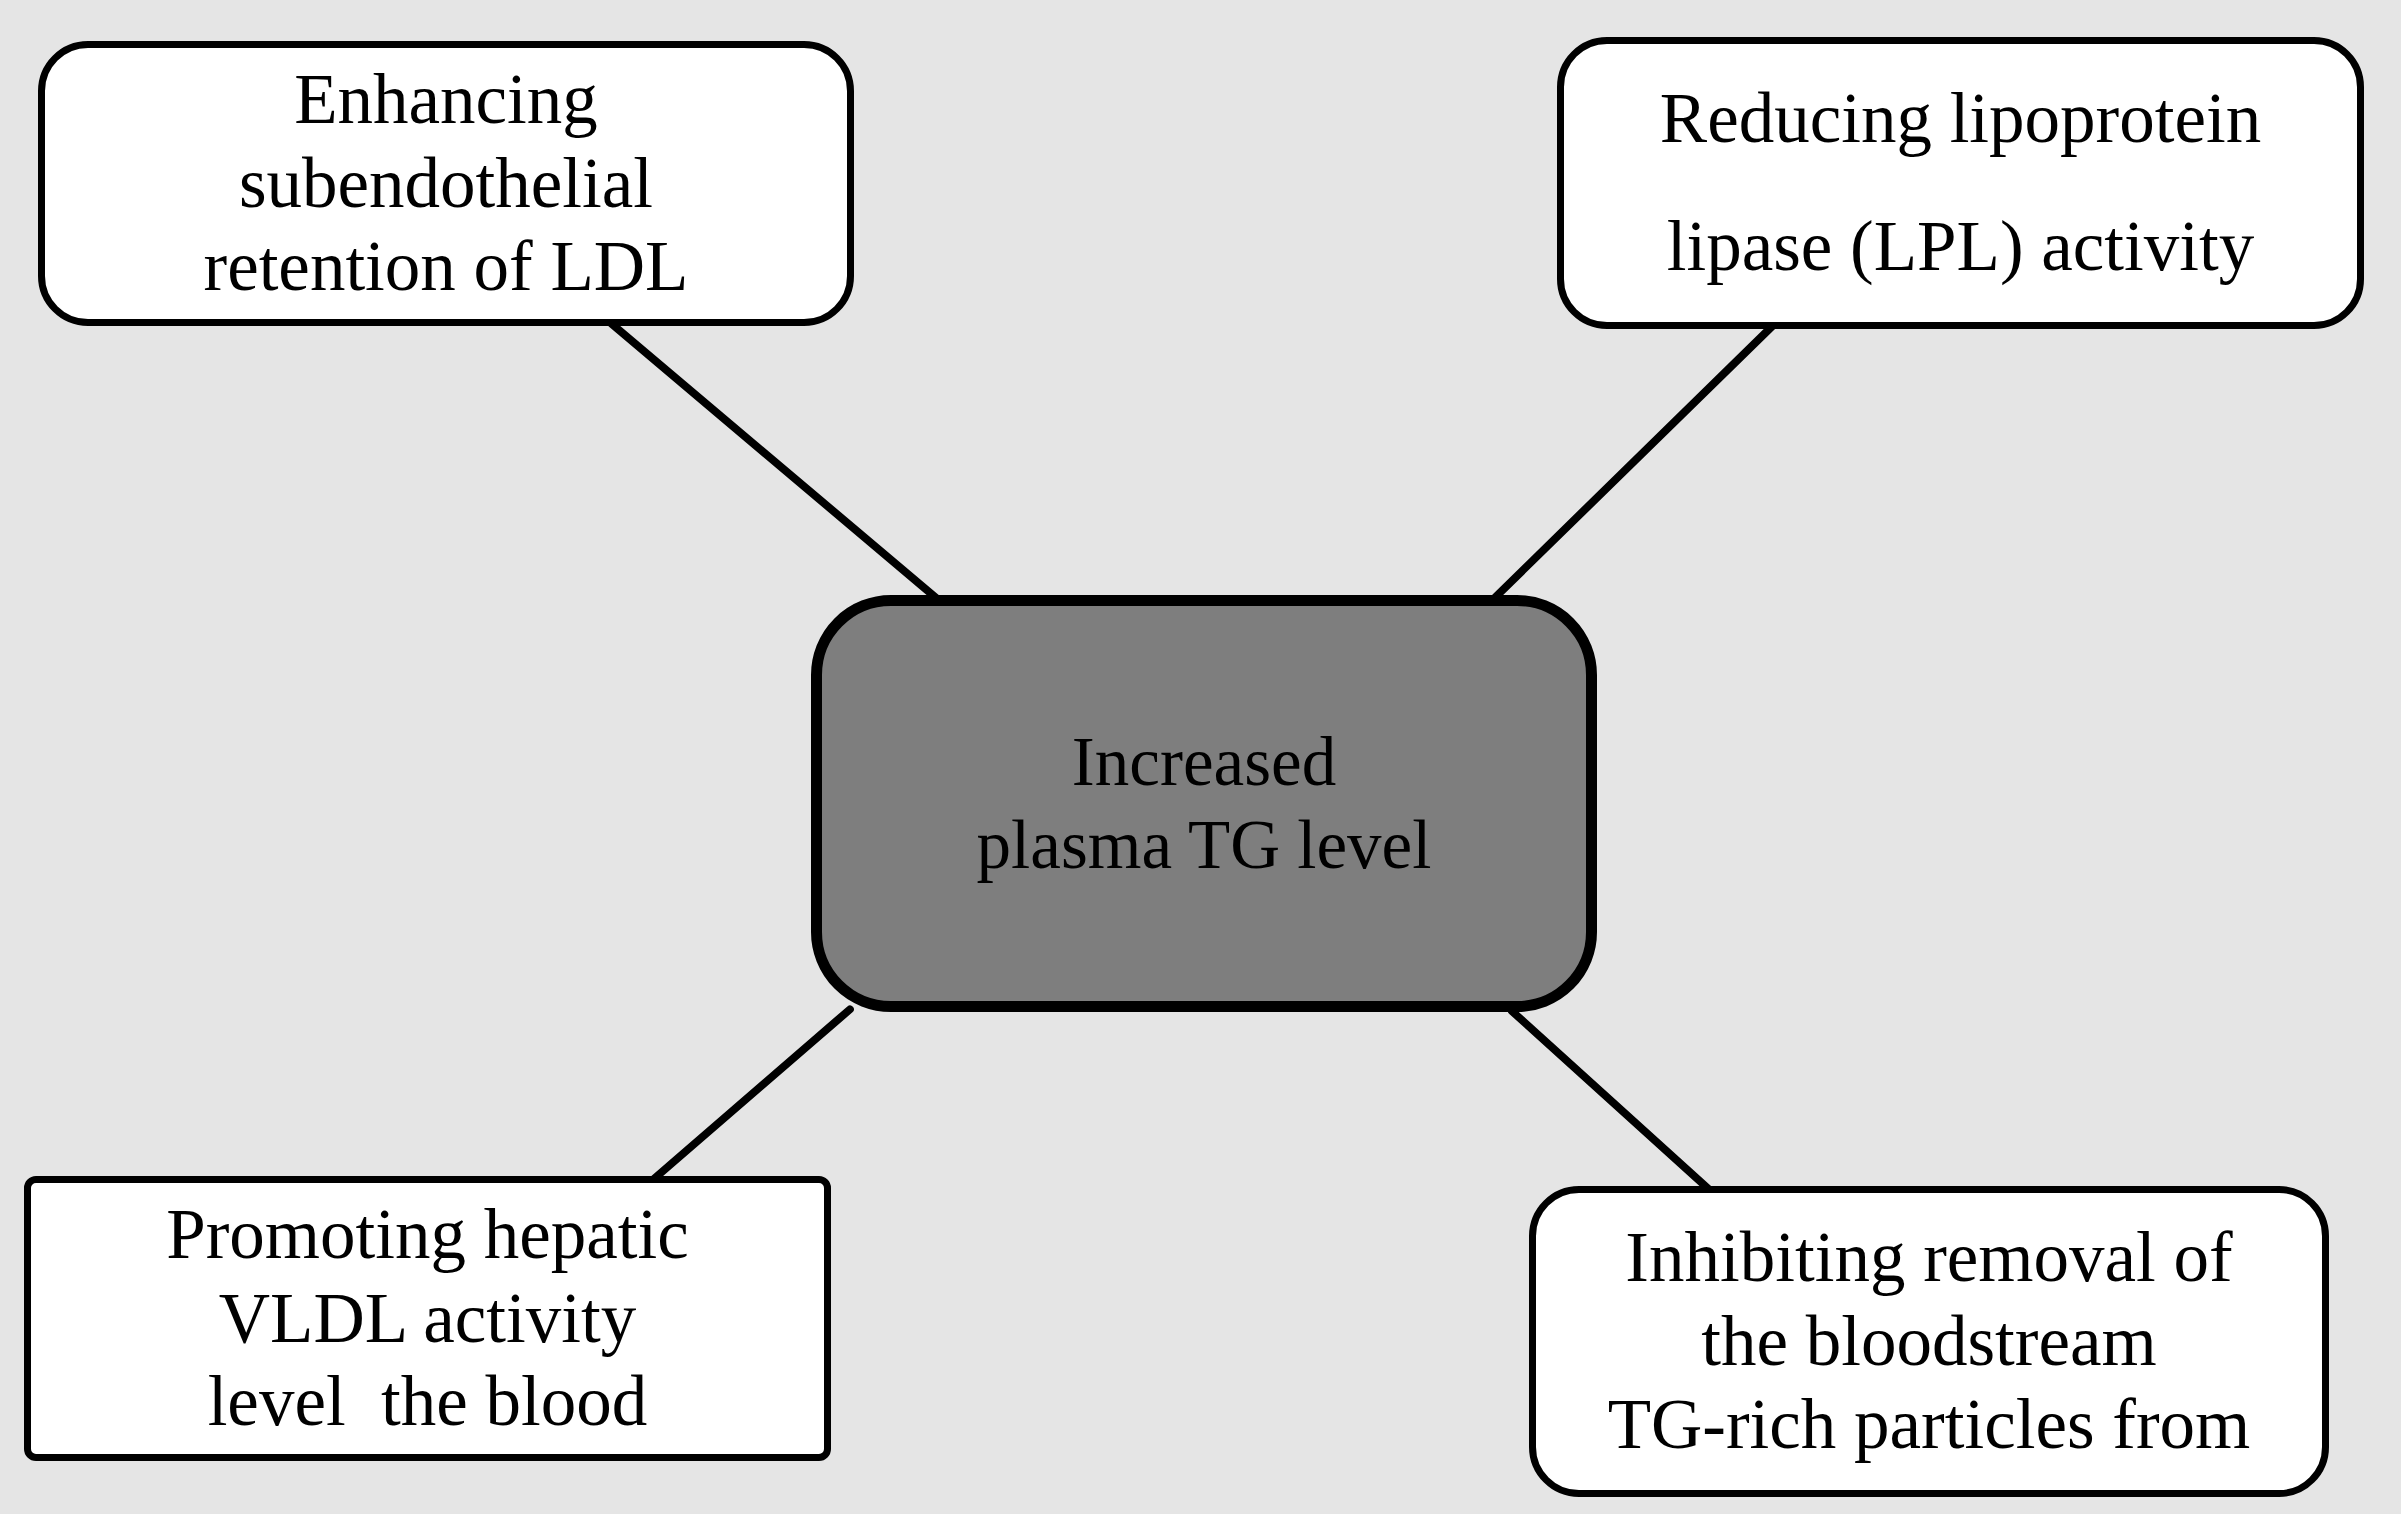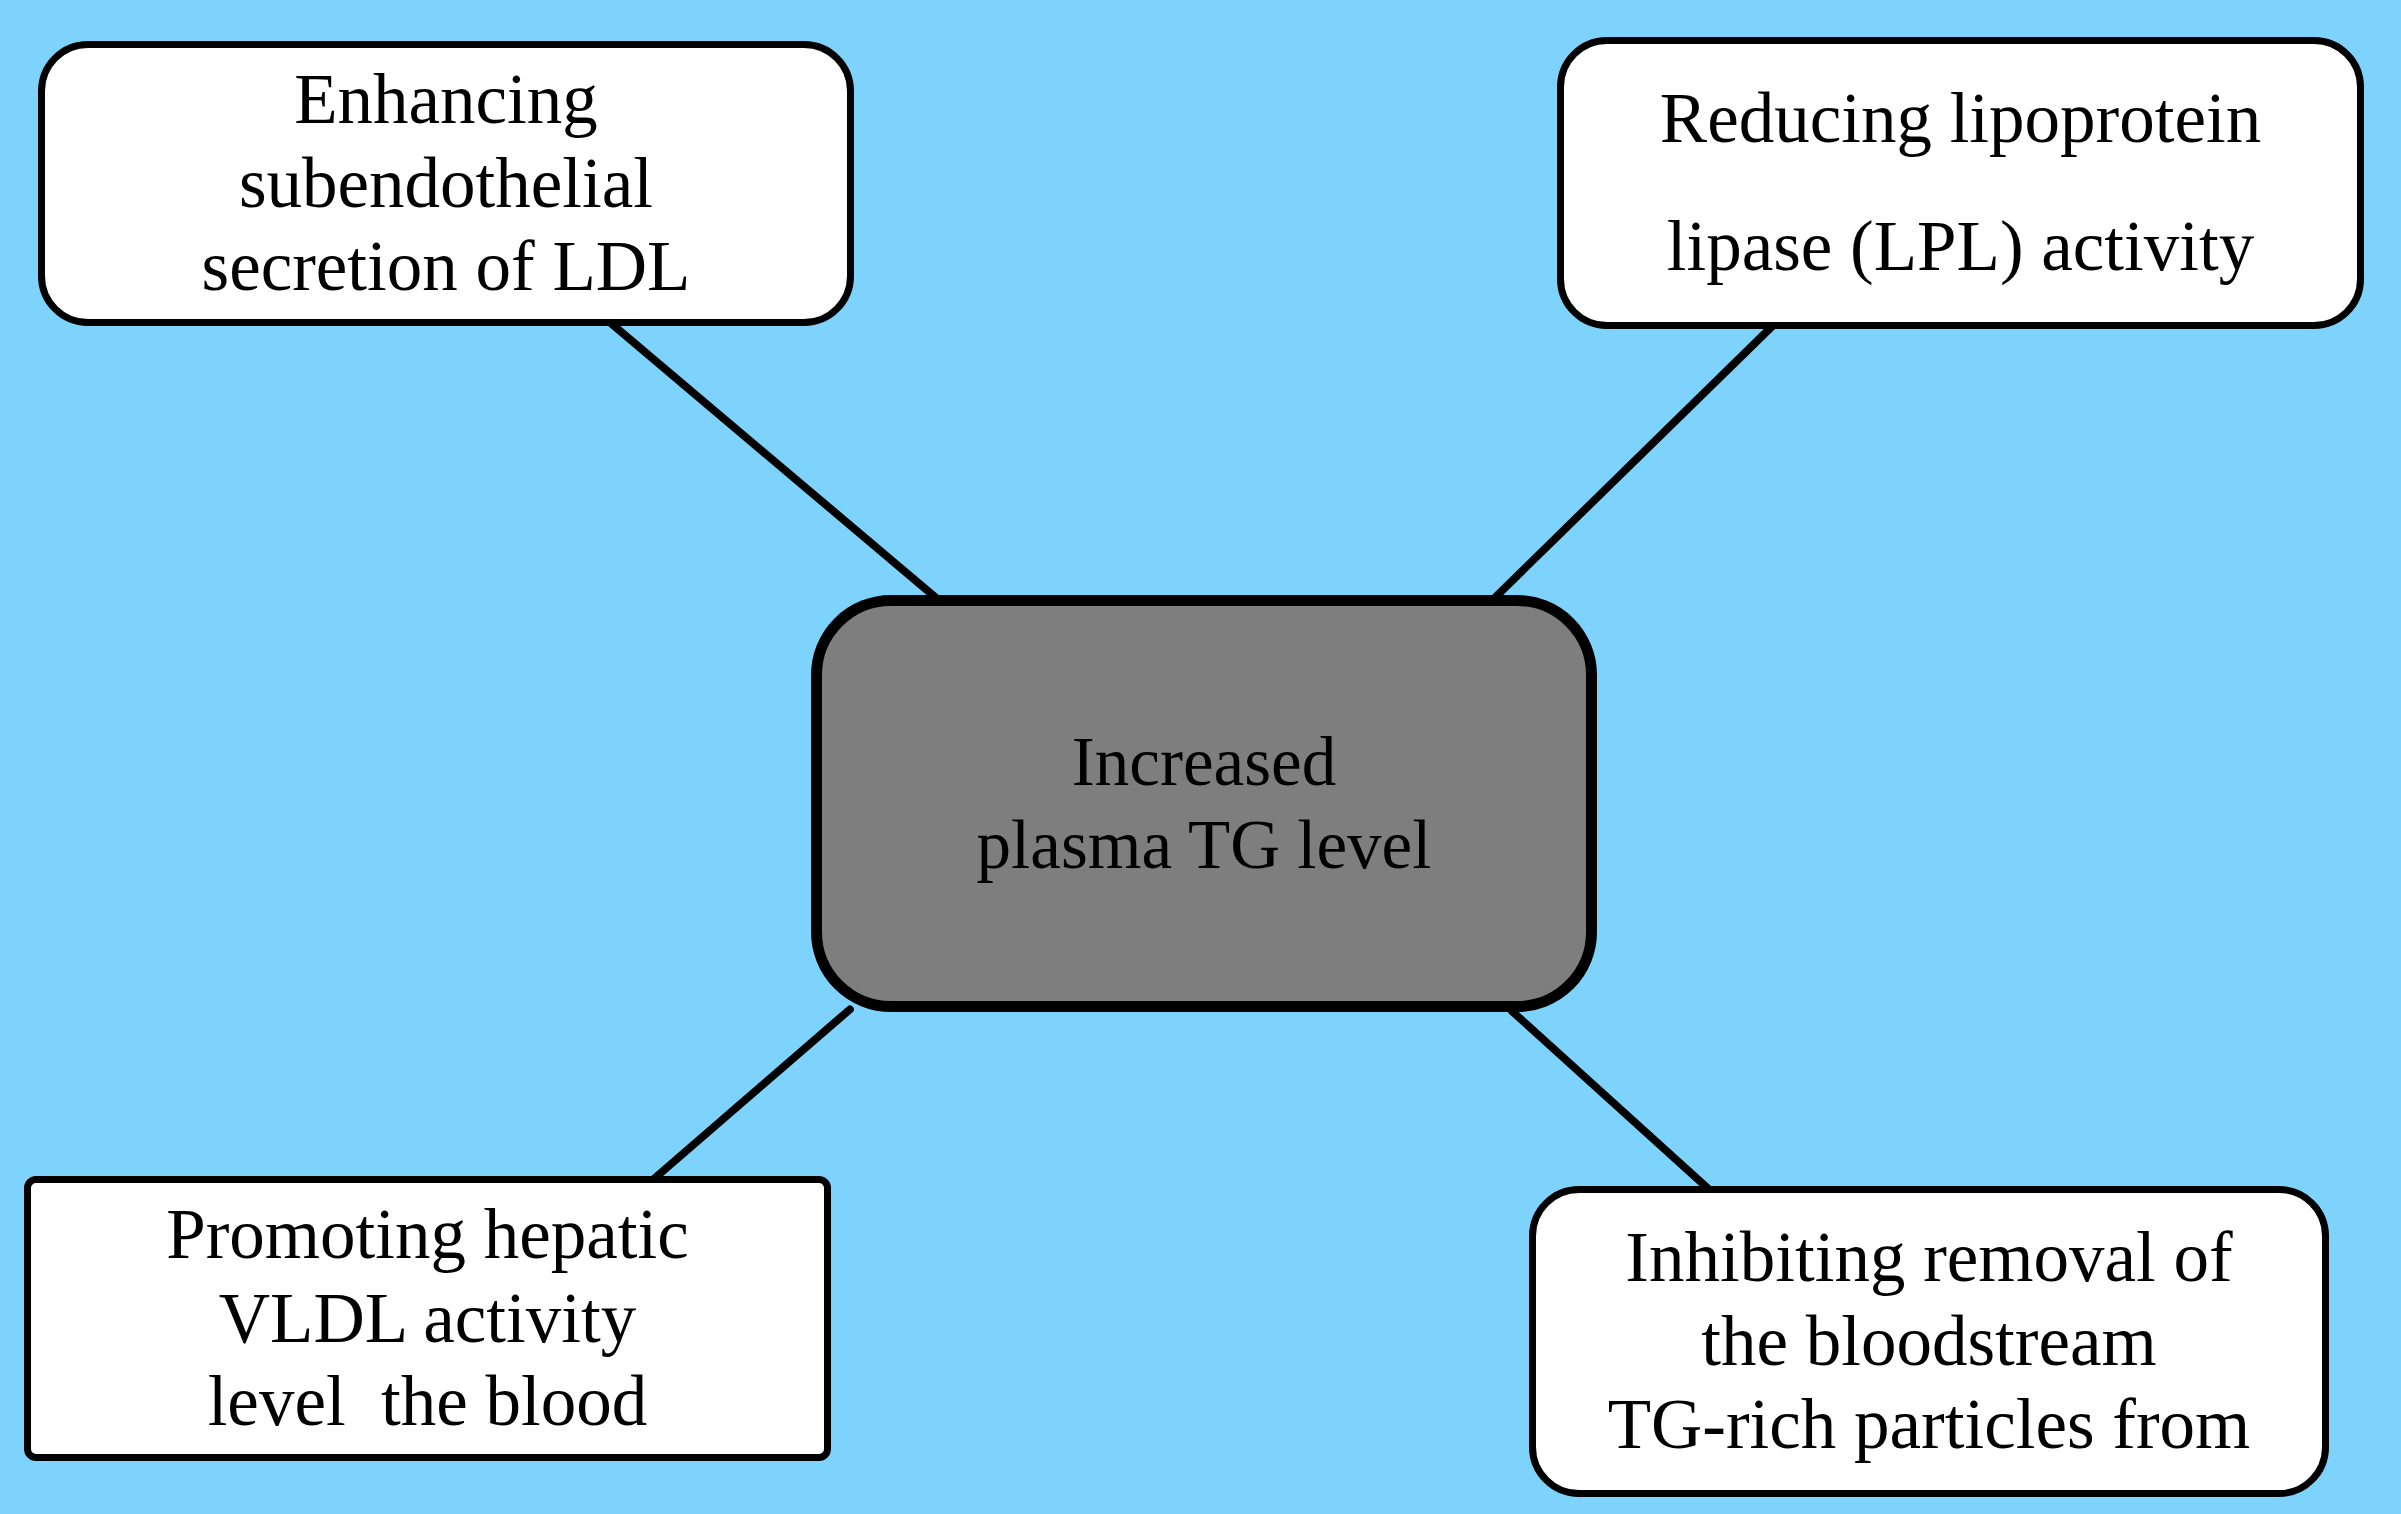--- a/index.html
+++ b/index.html
@@ -4,21 +4,21 @@
 <style>
   html, body {
     margin: 0;
     padding: 0;
     background: #ffffff;
   }
   .canvas {
     position: relative;
     width: 2401px;
     height: 1515px;
-    background: #7dd3fc;
+    background: #e5e5e5;
     overflow: hidden;
     font-family: "Liberation Serif", "DejaVu Serif", serif;
     color: #000000;
   }
   .connectors {
     position: absolute;
     left: 0;
     top: 0;
     width: 2401px;
     height: 1515px;
@@ -65,21 +65,21 @@
   <svg class="connectors" viewBox="0 0 2760 1741" xmlns="http://www.w3.org/2000/svg">
     <line x1="703" y1="372" x2="1082" y2="692" stroke="#000000" stroke-width="9" stroke-linecap="round"></line>
     <line x1="2042" y1="370" x2="1713" y2="692" stroke="#000000" stroke-width="9" stroke-linecap="round"></line>
     <line x1="977" y1="1160" x2="748" y2="1358" stroke="#000000" stroke-width="9" stroke-linecap="round"></line>
     <line x1="1738" y1="1162" x2="1968" y2="1370" stroke="#000000" stroke-width="9" stroke-linecap="round"></line>
   </svg>
 
   <div class="node satellite tl">
     <span class="line-txt">Enhancing</span>
     <span class="line-txt">subendothelial</span>
-    <span class="line-txt">secretion of LDL</span>
+    <span class="line-txt">retention of LDL</span>
   </div>
 
   <div class="node satellite tr">
     <span class="line-txt">Reducing lipoprotein</span>
     <span class="line-txt">lipase (LPL) activity</span>
   </div>
 
   <div class="node center-node cc">
     <span class="line-txt">Increased</span>
     <span class="line-txt">plasma TG level</span>

